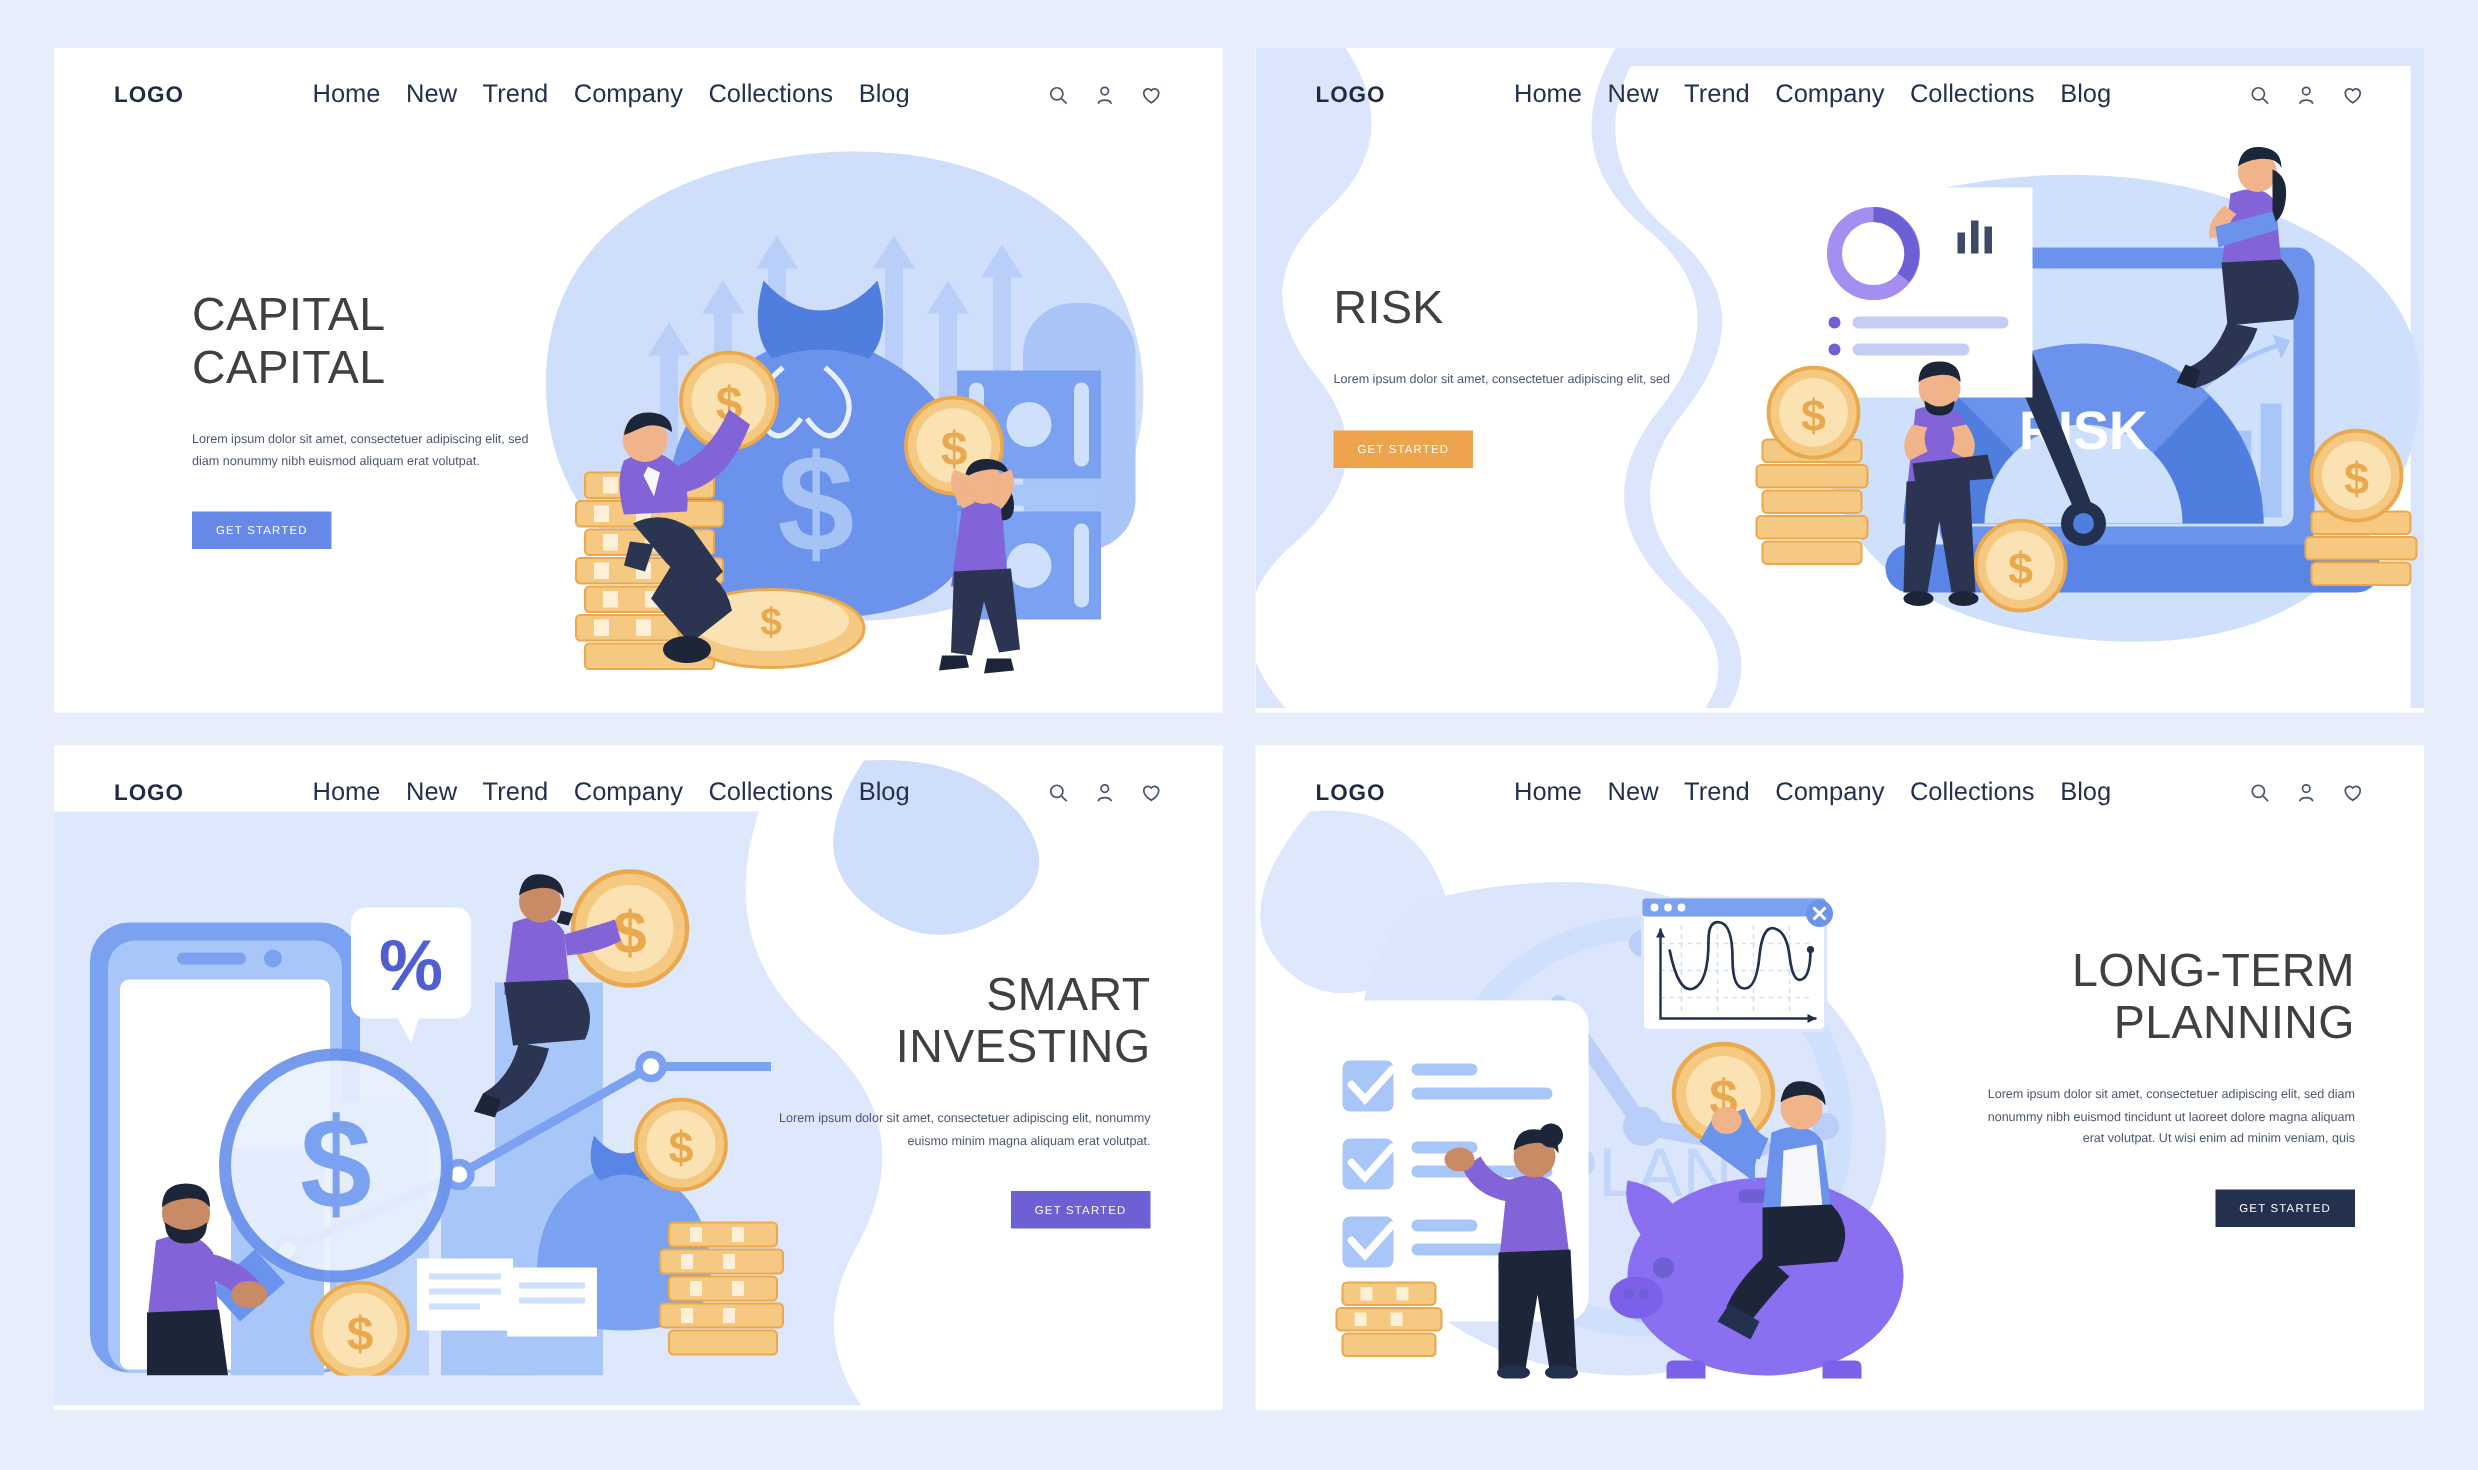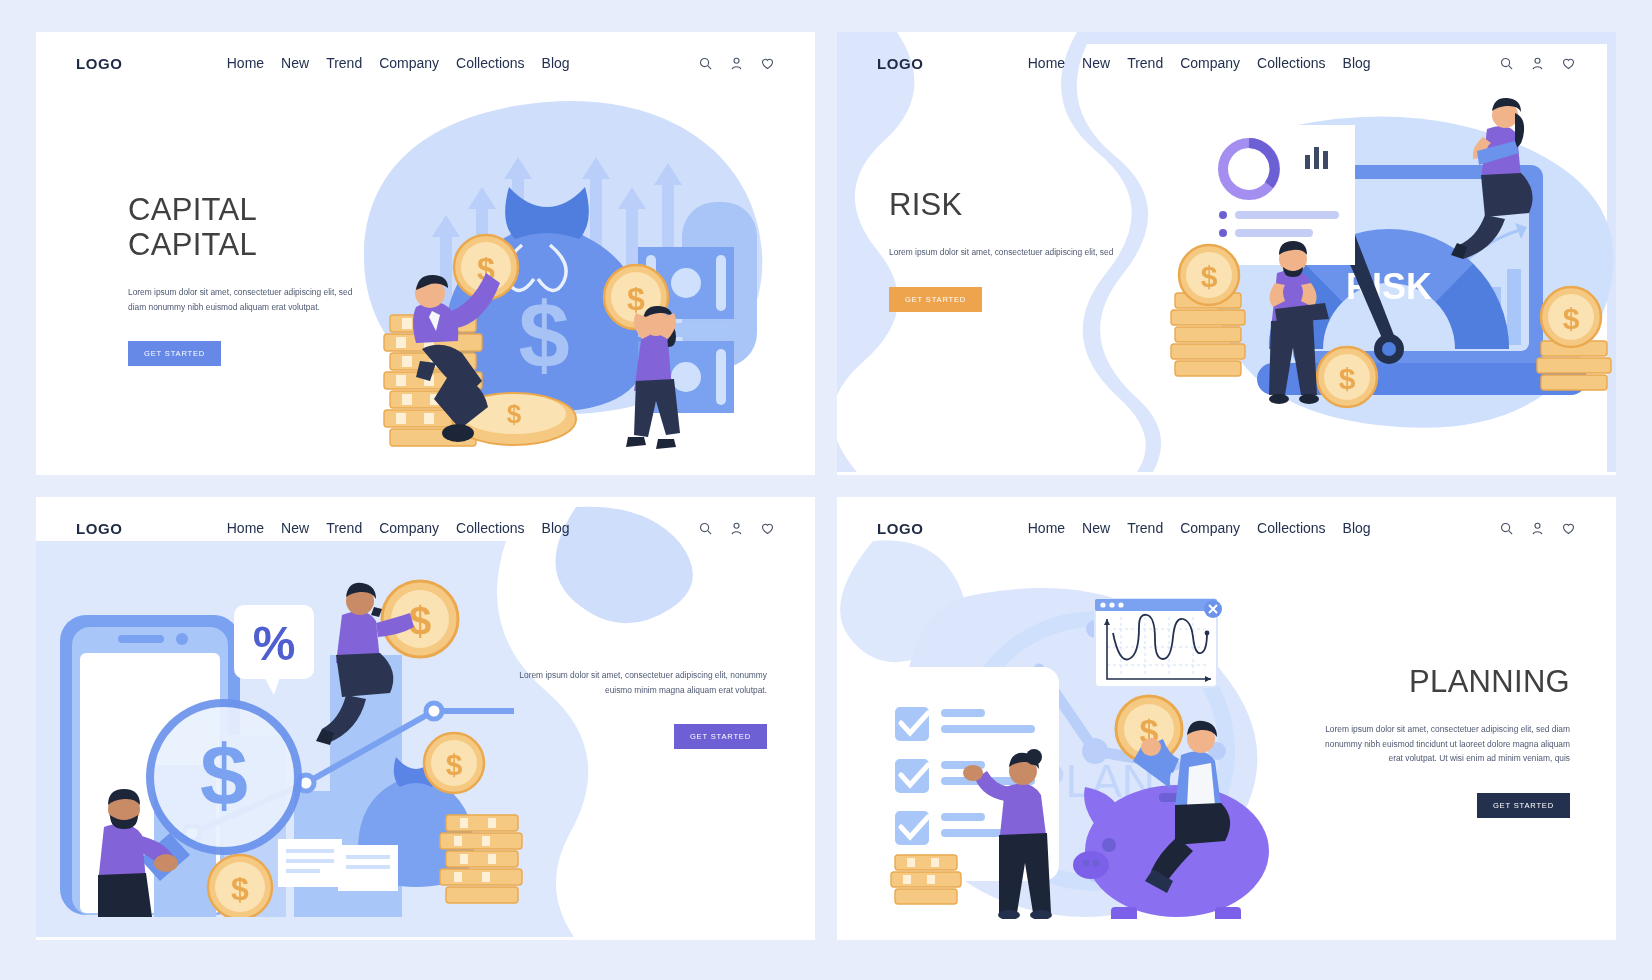--- a/index.html
+++ b/index.html
@@ -42,21 +42,21 @@
     color: #1f2a44;
   }
   .nav {
     display: flex;
     gap: 17px;
     margin-left: auto;
     margin-right: auto;
     padding-left: 40px;
   }
   .nav a {
-    font-size: 14px;
+    font-size: 17px;
     color: #23304e;
     text-decoration: none;
     white-space: nowrap;
   }
   .hdr-icons {
     display: flex;
     gap: 16px;
     margin-left: auto;
     align-items: center;
   }
@@ -423,20 +423,21 @@
           </span>
         <span>
             <svg width="15" height="15" viewBox="0 0 24 24" fill="none" stroke="#4a5468" stroke-width="1.8">
               <path d="M12 20s-8-5-8-10.5A4.5 4.5 0 0 1 12 7a4.5 4.5 0 0 1 8 2.5C20 15 12 20 12 20z"></path>
             </svg>
           </span>
       </div>
     </header>
 
     <div class="copy" style="right:48px;top:148px;width:252px;text-align:right;">
+      <h1><span>SMART</span><br><span>INVESTING</span></h1>
       <p>Lorem ipsum dolor sit amet, consectetuer adipiscing elit, nonummy euismo minim magna aliquam erat volutpat.</p>
       <button class="btn purple">GET STARTED</button>
     </div>
 
     <svg class="art" style="left:10px;top:60px;" width="500" height="360" viewBox="0 0 500 360">
 
       <g>
         <rect x="14" y="58" width="180" height="300" rx="26" fill="#7aa2f0"></rect>
         <rect x="26" y="70" width="156" height="288" rx="18" fill="#a9c6f8"></rect>
         <rect x="34" y="96" width="140" height="260" rx="6" fill="#ffffff"></rect>
@@ -577,21 +578,21 @@
           </span>
         <span>
             <svg width="15" height="15" viewBox="0 0 24 24" fill="none" stroke="#4a5468" stroke-width="1.8">
               <path d="M12 20s-8-5-8-10.5A4.5 4.5 0 0 1 12 7a4.5 4.5 0 0 1 8 2.5C20 15 12 20 12 20z"></path>
             </svg>
           </span>
       </div>
     </header>
 
     <div class="copy" style="right:46px;top:132px;width:258px;text-align:right;">
-      <h1><br><span>PLANNING</span></h1>
+      <h1><span>LONG-TERM</span><br><span>PLANNING</span></h1>
       <p>Lorem ipsum dolor sit amet, consectetuer adipiscing elit, sed diam nonummy nibh euismod tincidunt ut laoreet dolore magna aliquam erat volutpat. Ut wisi enim ad minim veniam, quis</p>
       <button class="btn navy">GET STARTED</button>
     </div>
 
     <svg class="art" style="left:22px;top:62px;" width="450" height="360" viewBox="0 0 450 360">
       <path d="M96 40 q160 -38 252 56 q92 94 16 190 q-76 96 -196 64 q-120 -32 -124 -158 q-4 -126 52 -152 Z" fill="#dbe6fc"></path>
 
       <g>
         <circle cx="236" cy="192" r="140" fill="#cfe0fc"></circle>
         <circle cx="236" cy="192" r="124" fill="#dbe6fc"></circle>

